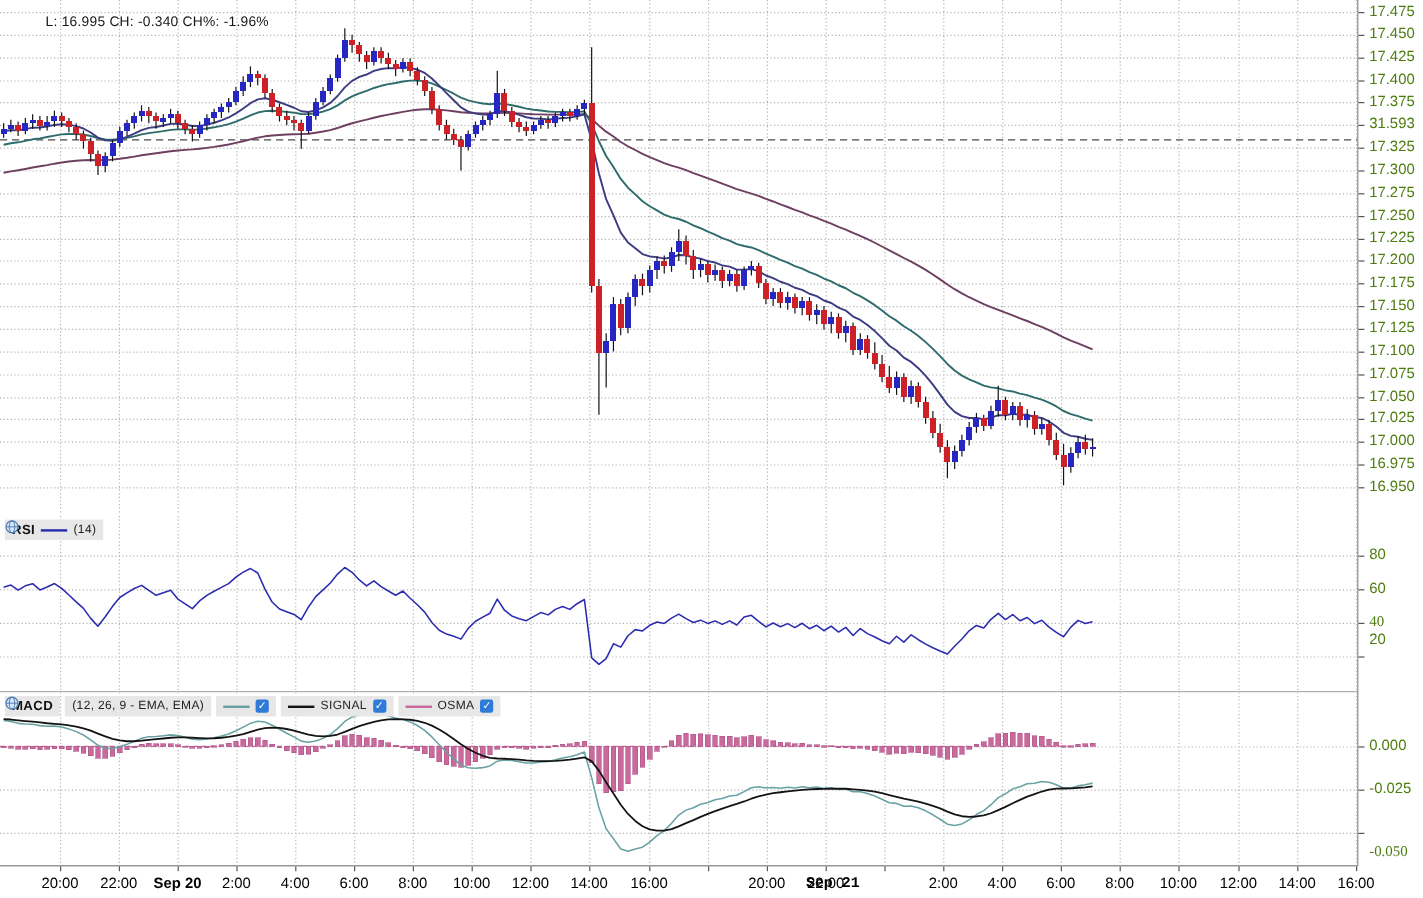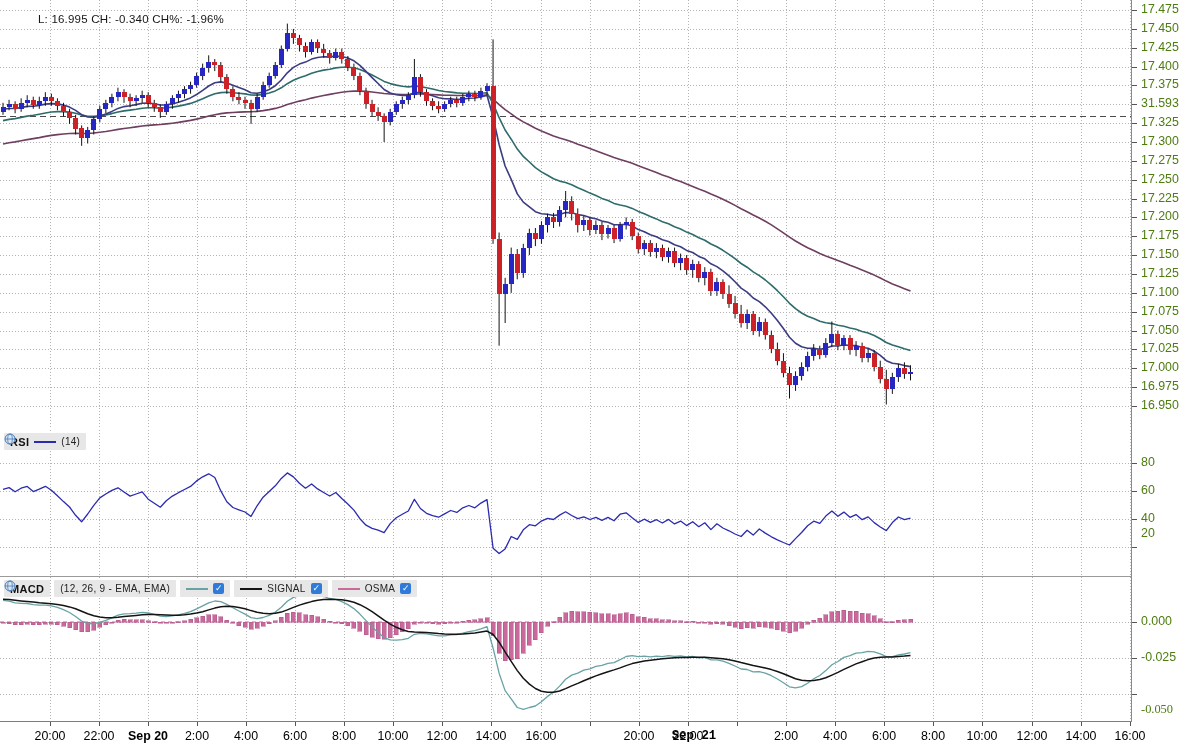--- a/index.html
+++ b/index.html
@@ -689,21 +689,21 @@
       <div class="ylab" style="top: 360px;">17.000</div>
       <div class="ytick" style="top: 387px;"></div>
       <div class="ylab" style="top: 379px;">16.975</div>
       <div class="ytick" style="top: 406px;"></div>
       <div class="ylab" style="top: 398px;">16.950</div>
       <div class="ytick" style="top: 463px;"></div>
       <div class="ylab" style="top: 455px;">80</div>
       <div class="ytick" style="top: 491px;"></div>
       <div class="ylab" style="top: 483px;">60</div>
       <div class="ytick" style="top: 519px;"></div>
-      <div class="ylab" style="top: 511px;">40</div>
+      <div class="ylab" style="top: 511px; font-family: Liberation Serif, serif;">40</div>
       <div class="ytick" style="top: 547px;"></div>
       <div class="ylab" style="top: 526px;">20</div>
       <div class="ytick" style="top: 622px;"></div>
       <div class="ylab" style="top: 614px;">0.000</div>
       <div class="ytick" style="top: 658px;"></div>
       <div class="ylab" style="top: 650px;">-0.025</div>
       <div class="ytick" style="top: 694px;"></div>
       <div class="ylab" style="top: 702px; font-family: Liberation Serif, serif;">-0.050</div>
     </div>
   <div id="x-axis">

